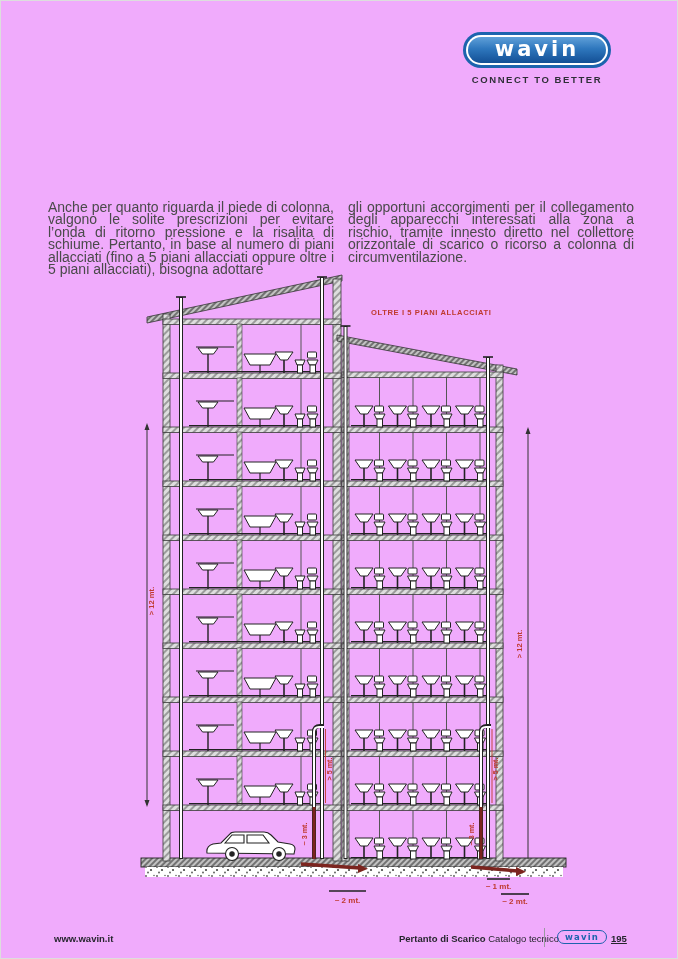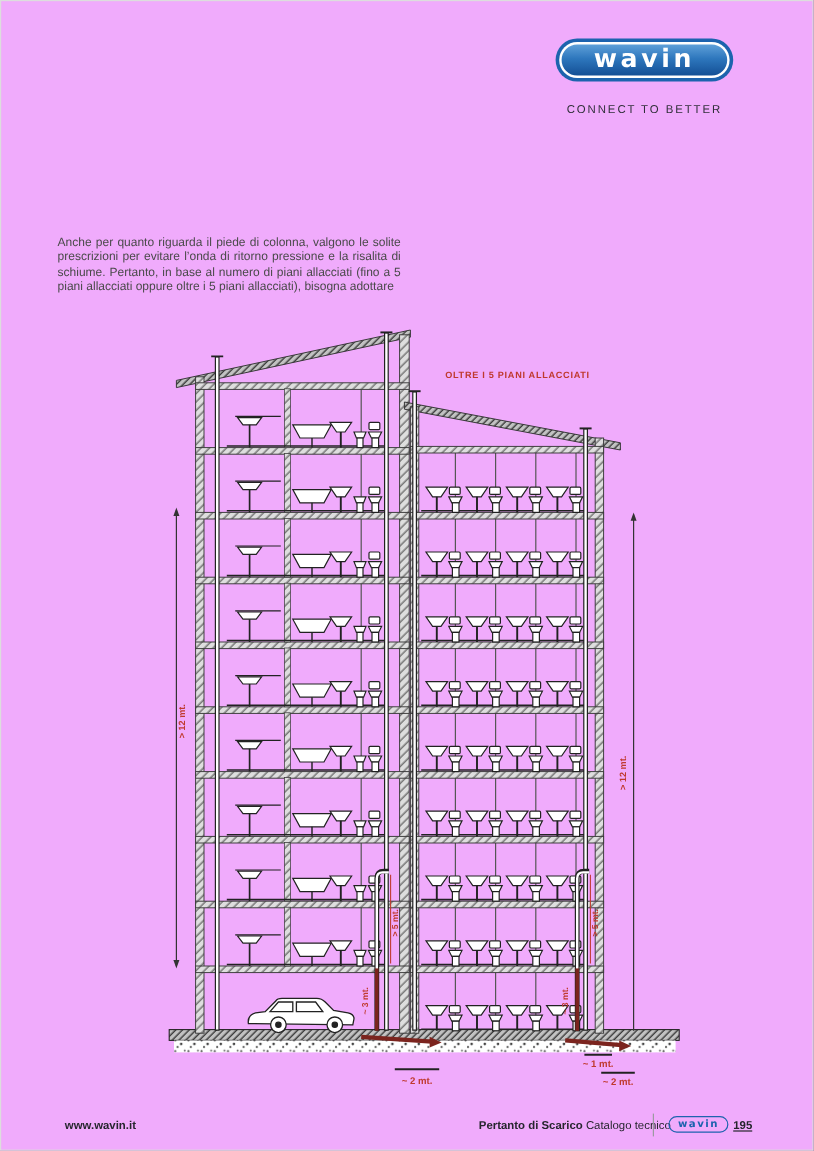--- a/index.html
+++ b/index.html
@@ -6,23 +6,23 @@
   .page{position:relative;width:678px;height:959px;background:#f0abfc;margin:0 auto;
         font-family:"Liberation Sans",sans-serif;overflow:hidden;border:1px solid #ddd;box-sizing:border-box;}
   
   .logo-wrap{position:absolute;left:456px;top:31px;width:160px;text-align:center;}
   .pill-outer{display:inline-block;background:#1d63ae;border-radius:999px;padding:3px;}
   .pill-white{background:#fff;border-radius:999px;padding:2px;}
   .pill-inner{background:linear-gradient(180deg,#5fa0d9 0%,#2e77bd 45%,#134f95 100%);
       border-radius:999px;width:138px;height:26px;display:flex;align-items:center;justify-content:center;}
   .pill-inner span{color:#fff;font-weight:bold;font-size:21px;letter-spacing:3px;line-height:1;
       font-family:"DejaVu Sans",sans-serif;transform:translateY(-1px);}
-  .tagline{margin-top:18px;font-size:9.5px;font-weight:normal;letter-spacing:1.6px;color:#2f2f38;}
-  
-  .col{position:absolute;top:186px;width:286px;font-size:10px;line-height:12.4px;
+  .tagline{margin-top:6px;font-size:9.5px;font-weight:bold;letter-spacing:1.6px;color:#2f2f38;}
+  
+  .col{position:absolute;top:186px;width:286px;font-size:14px;line-height:12.4px;
        color:#4a4a4a;text-align:justify;}
   .col.left{left:47px;} .col.right{left:347px;}
   
   .diagram{position:absolute;left:0;top:0;width:678px;height:959px;}
   
   .footer{position:absolute;left:0;top:926px;width:678px;height:24px;font-size:9.5px;color:#26262e;}
   .footer .site{position:absolute;left:53px;top:6px;font-weight:bold;}
   .footer .docinfo{position:absolute;left:398px;top:6px;white-space:nowrap;}
   .footer .docinfo b{font-weight:bold;}
   .footer .vdiv{position:absolute;left:543px;top:1px;width:1px;height:19px;background:#9a9aa0;}
@@ -43,20 +43,21 @@
       <div class="pill-white">
         <div class="pill-inner">
             <span>wavin</span>
           </div>
       </div>
     </div>
     <div class="tagline">CONNECT TO BETTER</div>
   </div>
 
   <p class="col left">Anche per quanto riguarda il piede di colonna, valgono le solite prescrizioni per evitare l’onda di ritorno pressione e la risalita di schiume. Pertanto, in base al numero di piani allacciati (fino a 5 piani allacciati oppure oltre i 5 piani allacciati), bisogna adottare</p>
+  <p class="col right">gli opportuni accorgimenti per il collegamento degli apparecchi interessati alla zona a rischio, tramite innesto diretto nel collettore orizzontale di scarico o ricorso a colonna di circumventilazione.</p>
 
   <svg class="diagram" viewBox="0 0 678 959">
     <defs>
       <pattern id="hatch" patternUnits="userSpaceOnUse" width="5" height="5" patternTransform="rotate(45)">
         <rect width="5" height="5" fill="#dedede"></rect>
         <line x1="1" y1="0" x2="1" y2="5" stroke="#707070" stroke-width="1.2"></line>
       </pattern>
       <pattern id="hatch2" patternUnits="userSpaceOnUse" width="4" height="4" patternTransform="rotate(45)">
         <rect width="4" height="4" fill="#c2c2c2"></rect>
         <line x1="1" y1="0" x2="1" y2="4" stroke="#3c3c3c" stroke-width="1.2"></line>

